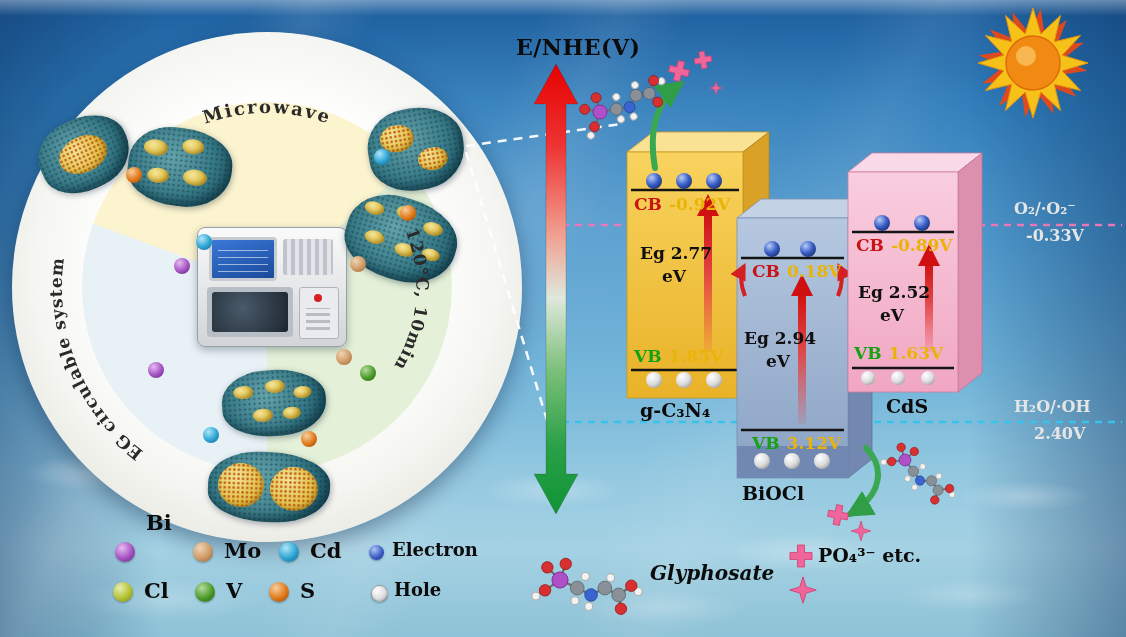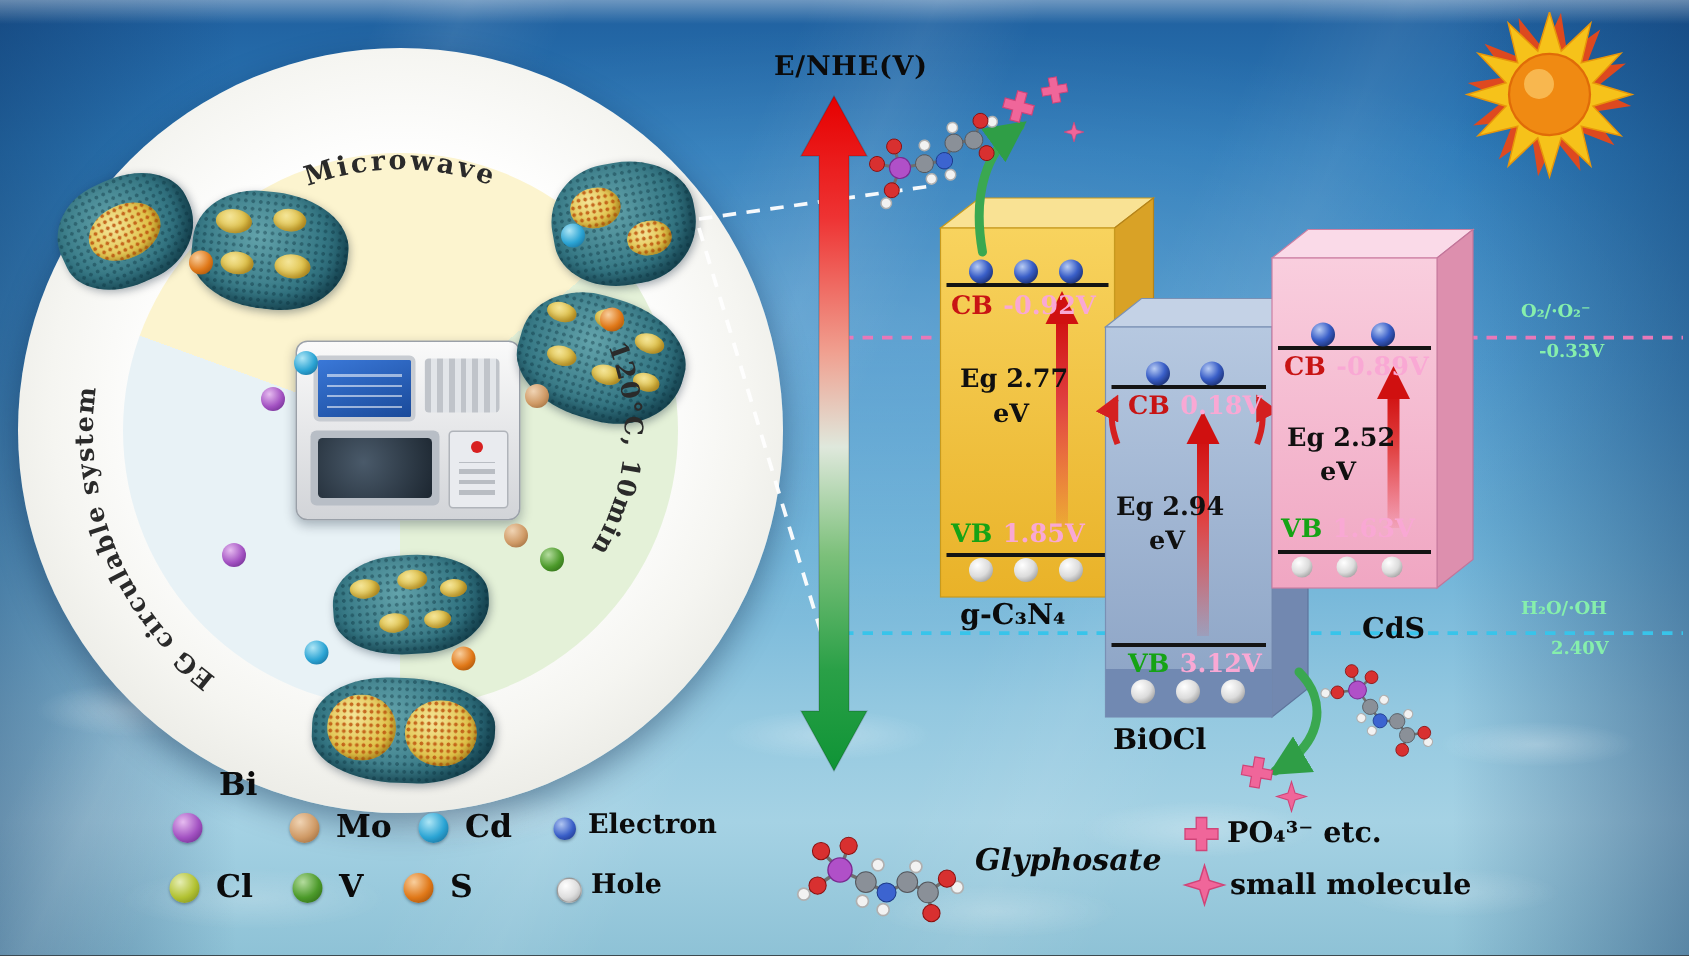--- a/index.html
+++ b/index.html
@@ -69,26 +69,26 @@
   .sph-cl{background:radial-gradient(circle at 35% 30%,#e6eeb4,#b2c232 55%,#72821a);}
   .sph-v {background:radial-gradient(circle at 35% 30%,#b4dc9e,#4c9a2a 55%,#275e12);}
   .sph-s {background:radial-gradient(circle at 35% 30%,#f8cf9e,#e07818 55%,#8f4608);}
   .sph-e {background:radial-gradient(circle at 35% 30%,#b0c6f2,#3a5fc8 55%,#182c78);}
   .sph-h {background:radial-gradient(circle at 35% 30%,#ffffff,#dedede 55%,#9e9e9e);border:1px solid rgba(90,90,90,.4);}
   .curvetext{position:absolute;inset:0;pointer-events:none;}
   .curvetext text{font-family:"DejaVu Serif","Liberation Serif",serif;font-weight:600;fill:#2a2a2a;}
   
   .overlay{position:absolute;left:0;top:0;}
   .lbl{position:absolute;font-weight:bold;color:#0b0b0b;white-space:nowrap;line-height:1;}
-  .axis{font-size:18px;letter-spacing:.5px;text-align:right;}
+  .axis{font-size:22px;letter-spacing:.5px;text-align:right;}
   .row{display:flex;gap:7px;font-size:17px;}
-  .cb-tag{color:#c81414;} .vb-tag{color:#15a315;} .val{color:#f9a8d4;}
+  .cb-tag{color:#c81414;} .vb-tag{color:#15a315;} .val{color:#eab308;}
   .eg{font-size:17px;color:#101010;}
   .band-name{font-size:19px;}
-  .redox{font-size:12px;color:#86efac;}
+  .redox{font-size:16px;color:#e5e5e5;}
   .leg-lbl{font-size:21px;} .leg-lbl.small{font-size:18px;}
   .prod{font-size:19px;} .gly{font-size:20px;}
   .leg-sph{position:absolute;width:20px;height:20px;border-radius:50%;box-shadow:0 1px 2px rgba(0,20,40,.35);}
   .leg-sph.small{width:15px;height:15px;}
 </style>
 </head>
 <body>
 
 <div class="stage">
 
@@ -383,30 +383,29 @@
   <div class="lbl row" style="left:856px;top:237px;">
     <span class="cb-tag">CB</span>
     <span class="val">-0.89V</span>
   </div>
   <div class="lbl eg" style="left:858px;top:284px;">Eg 2.52</div>
   <div class="lbl eg" style="left:880px;top:307px;">eV</div>
   <div class="lbl row" style="left:854px;top:345px;">
     <span class="vb-tag">VB</span>
     <span class="val">1.63V</span>
   </div>
-  <div class="lbl band-name" style="left:908px;top:397px;margin-top:13px;">CdS</div>
+  <div class="lbl band-name" style="left:886px;top:397px;">CdS</div>
 
   <div class="lbl redox" style="left:1014px;top:201px;">O₂/·O₂⁻</div>
   <div class="lbl redox" style="left:1026px;top:228px;">-0.33V</div>
   <div class="lbl redox" style="left:1014px;top:399px;">H₂O/·OH</div>
   <div class="lbl redox" style="left:1034px;top:426px;">2.40V</div>
 
   <div class="lbl gly" style="left:650px;top:563px;font-style:italic;">Glyphosate</div>
   <div class="lbl prod" style="left:818px;top:546px;">PO₄³⁻ etc.</div>
-  <div class="lbl prod" style="left:820px;top:581px;">small molecule</div>
 
   <div class="leg-sph sph-bi" style="left:115px;top:542px;"></div>
   <div class="lbl leg-lbl" style="left:146px;top:512px;">Bi</div>
   <div class="leg-sph sph-mo" style="left:193px;top:542px;"></div>
   <div class="lbl leg-lbl" style="left:224px;top:540px;">Mo</div>
   <div class="leg-sph sph-cd" style="left:279px;top:542px;"></div>
   <div class="lbl leg-lbl" style="left:310px;top:540px;">Cd</div>
   <div class="leg-sph small sph-e" style="left:369px;top:545px;"></div>
   <div class="lbl leg-lbl small" style="left:392px;top:541px;">Electron</div>
   <div class="leg-sph sph-cl" style="left:113px;top:582px;"></div>

